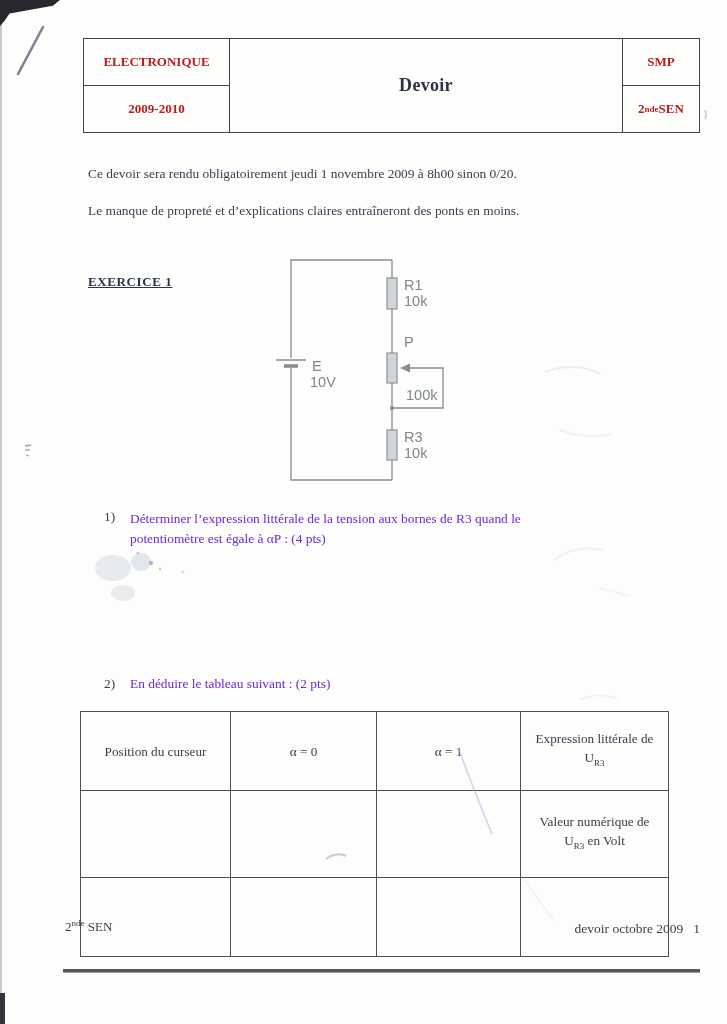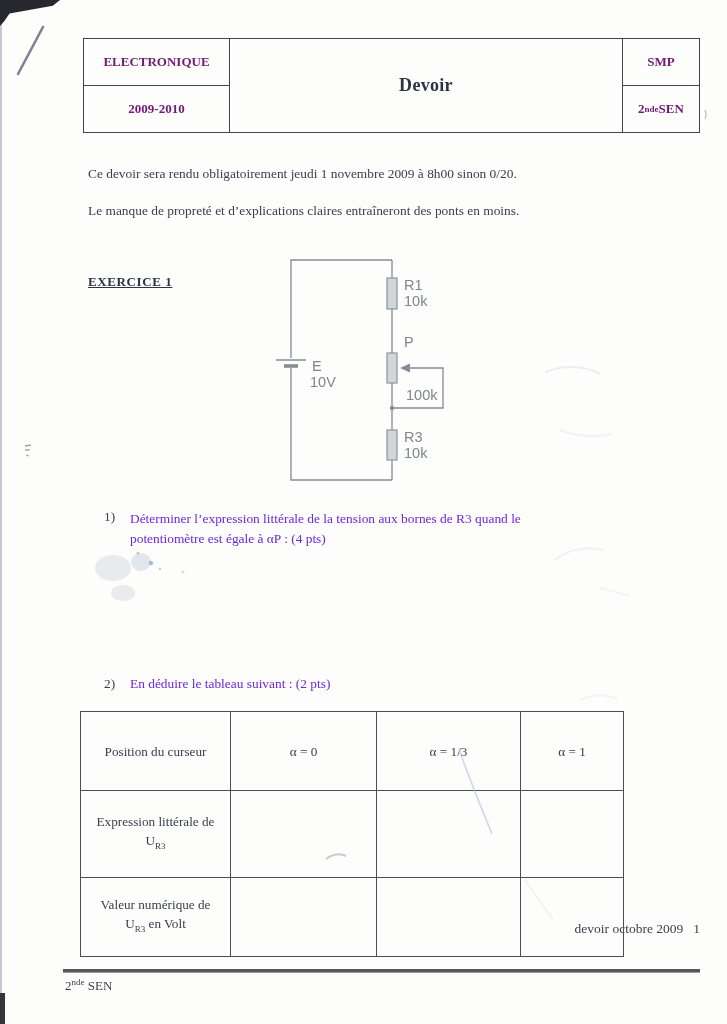--- a/index.html
+++ b/index.html
@@ -13,50 +13,50 @@
   .bottom-strip{position:absolute;left:0;top:993px;width:5px;height:31px;background:#33363c;}
 
   
   .hdr-table{position:absolute;left:83px;top:38px;width:617px;height:95px;
         display:grid;grid-template-columns:146px 1fr 77px;
         border:1.4px solid #3e4450;box-sizing:border-box;background:#fdfdfc;}
   .hdr-left,.hdr-right{display:grid;grid-template-rows:1fr 1fr;}
   .hdr-left{border-right:1px solid #3e4450;}
   .hdr-right{border-left:1px solid #3e4450;}
   .hdr-cell{display:flex;align-items:center;justify-content:center;
-        font-weight:bold;color:#701a75;font-size:13px;}
+        font-weight:bold;color:#b91c1c;font-size:13px;}
   .hdr-cell.split-top{border-bottom:1px solid #3e4450;}
   .hdr-center{display:flex;align-items:center;justify-content:center;
         font-weight:bold;font-size:18px;color:#2c3344;letter-spacing:.3px;}
   sup{font-size:9px;}
 
   .intro-line{position:absolute;left:88px;width:600px;font-size:13.4px;color:#39404d;}
   .exercise-title{position:absolute;left:88px;top:274px;font-weight:bold;font-size:13px;
         color:#2c3344;text-decoration:underline;letter-spacing:.6px;}
 
   .question{position:absolute;font-size:13.4px;color:#6d28d9;}
   .q-num{position:absolute;font-size:13.4px;color:#39404d;}
   .q-line{display:block;line-height:20px;}
 
   
-  .anstable{position:absolute;left:80px;top:711px;width:544px;height:246px;
+  .anstable{position:absolute;left:80px;top:711px;width:589px;height:246px;
         display:grid;grid-template-columns:150px 146px 144px 1fr;
         grid-template-rows:79px 87px 1fr;
         border:1.3px solid #494f5a;box-sizing:border-box;background:transparent;}
   .anstable .cell{border-right:1px solid #494f5a;border-bottom:1px solid #494f5a;
         display:flex;flex-direction:column;align-items:center;justify-content:center;
         font-size:13.2px;color:#39404d;text-align:center;line-height:19px;}
   .anstable .cell:nth-child(4n){border-right:none;}
   .anstable .cell:nth-child(n+9){border-bottom:none;}
   .tbl-sub{font-size:9px;vertical-align:sub;}
 
   
   .footer-rule{position:absolute;left:63px;top:969px;width:637px;height:3px;
         background:#54575d;border-bottom:1px solid #9a9da2;}
-  .footer-left{position:absolute;left:65px;top:977px;font-size:13px;color:#3c4148;text-align:center;}
+  .footer-left{position:absolute;left:65px;top:918px;font-size:13px;color:#3c4148;text-align:center;}
   .footer-right{position:absolute;right:27px;top:921px;font-size:13.5px;color:#3c4148;}
   .footer-page{margin-left:10px;}
 
   .artifacts{position:absolute;left:0;top:0;pointer-events:none;}
   .circuit{position:absolute;left:260px;top:250px;}
 </style>
 </head>
 <body>
 
 <div id="page">
@@ -127,21 +127,20 @@
     <span class="q-line">Déterminer l’expression littérale de la tension aux bornes de R3 quand le</span>
     <span class="q-line">potentiomètre est égale à αP : (4 pts)</span>
   </div>
 
   <div class="q-num" style="left:104px;top:676px">2)</div>
   <div class="question" style="left:130px;top:676px">En déduire le tableau suivant : (2 pts)</div>
 
   <div class="anstable">
     <div class="cell">Position du curseur</div>
     <div class="cell">α = 0</div>
-    <div class="cell">α = 1/3</div>
     <div class="cell">α = 1</div>
 
     <div class="cell">
       <span>Expression littérale de</span>
       <span><span>U</span><span class="tbl-sub">R3</span><span></span></span>
     </div>
     <div class="cell"></div>
     <div class="cell"></div>
     <div class="cell"></div>
 

